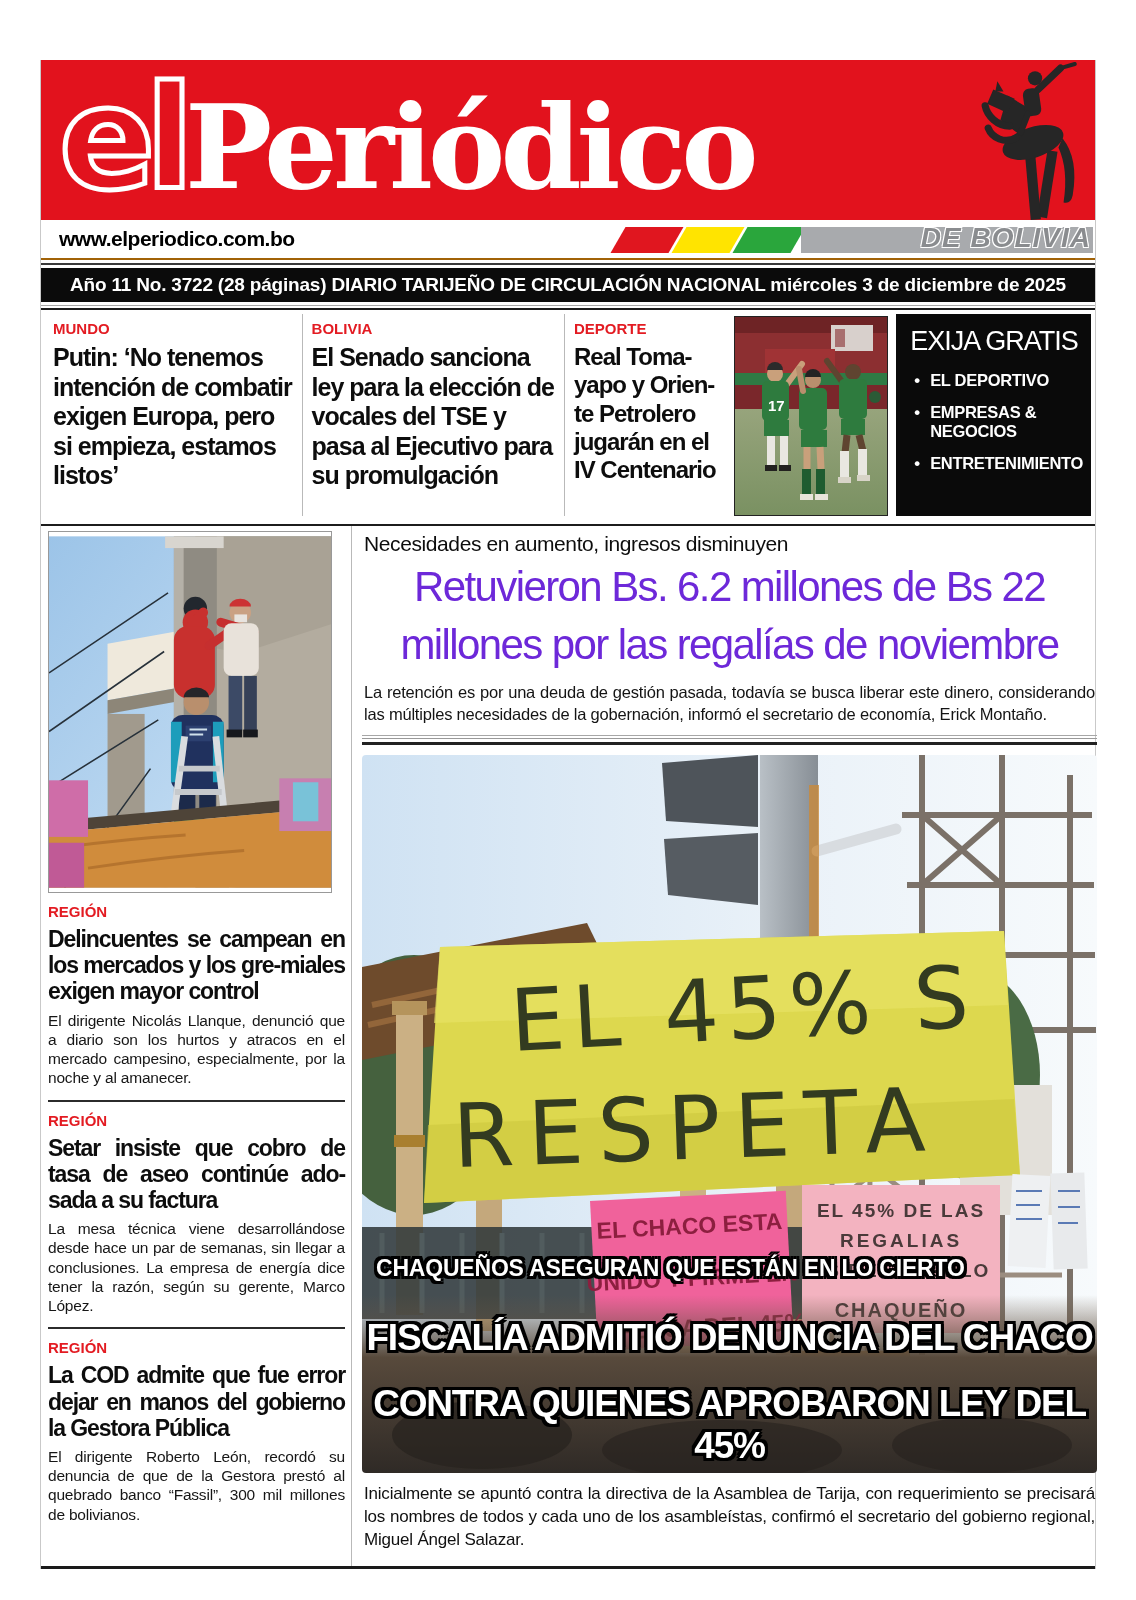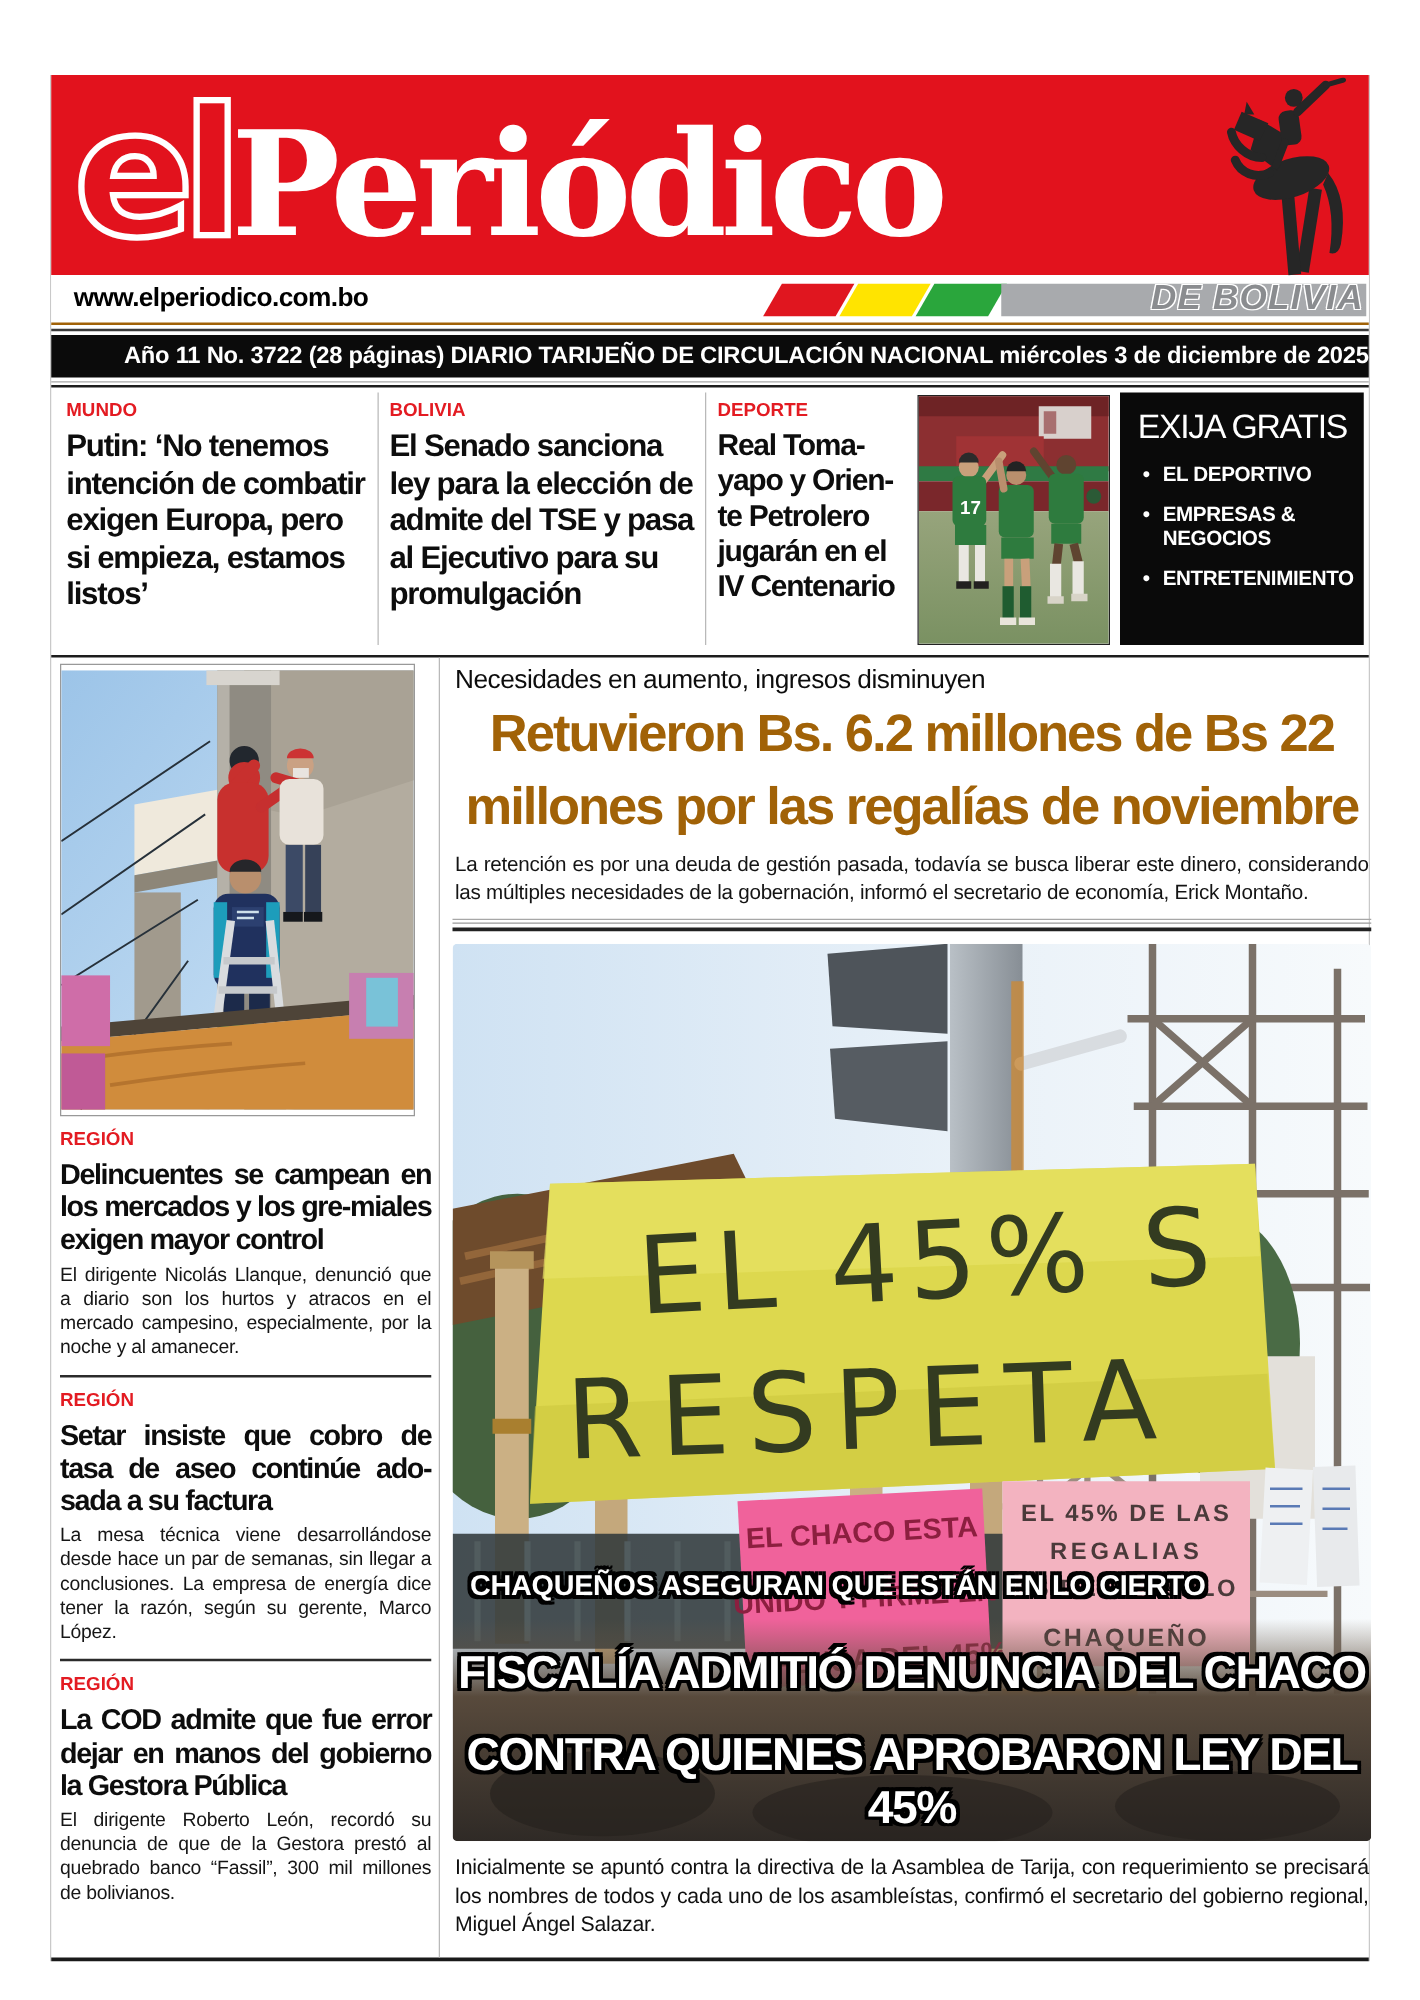--- a/index.html
+++ b/index.html
@@ -13,21 +13,21 @@
 
   .subbar{position:relative;height:38px;border-bottom:2px solid #a16207;background:#fff;}
   .url{position:absolute;left:18px;top:7px;font-size:21px;font-weight:bold;letter-spacing:-0.5px;color:#000;}
   .flagwrap{position:absolute;right:2px;top:6px;display:flex;align-items:center;height:27px;}
   .flagwrap i{display:block;width:58px;height:26px;transform:skewX(-30deg);margin-right:3px;}
   .f-red{background:#e0161f;} .f-yel{background:#ffe400;} .f-grn{background:#2aa63c;}
   .graybar{position:relative;width:292px;height:26px;background:#a8aaad;}
   .debol{position:absolute;right:2px;top:-5px;font-size:28px;font-weight:bold;font-style:italic;color:#8a8c8f;letter-spacing:1px;
          text-shadow:-1px -1px 0 #fff,1px -1px 0 #fff,-1px 1px 0 #fff,1px 1px 0 #fff;}
   .hair2{height:2px;background:#3a3a3a;margin:3px 0;}
-  .infobar{height:34px;background:#0b0b0b;color:#fff;display:flex;align-items:center;justify-content:flex-end;
+  .infobar{height:34px;background:#0b0b0b;color:#fff;display:flex;align-items:center;justify-content:center;
            font-size:19px;font-weight:bold;letter-spacing:-0.2px;}
 
   .hair{height:1px;background:#a7a7a7;margin:3px 0 2px;}
 
   
   .stories{display:flex;border-top:2px solid #1c1c1c;border-bottom:2px solid #1c1c1c;padding:4px 4px 8px 6px;align-items:flex-start;}
   .tcol{padding:2px 6px;}
   .tc1{width:252px;} .tc2{width:256px;} .tc3{width:160px;}
   .vdiv{width:1px;background:#b9b9b9;align-self:stretch;margin:0 3px;}
   .sec-label{color:#e31b22;font-weight:bold;font-size:15px;margin:4px 0 6px;}
@@ -45,21 +45,21 @@
   .leftcol{width:297px;border-right:1px solid #b9b9b9;padding:5px 6px 10px 7px;flex:none;}
   .leftphoto{width:282px;height:360px;border:1px solid #999;display:block;}
   .region{padding-top:8px;}
   .region + .region{border-top:2px solid #2b2b2b;margin-top:12px;padding-top:8px;}
   .region .sec-label{margin:2px 0 6px;}
   .reg-head{font-weight:bold;font-size:23px;line-height:1.14;letter-spacing:-1.1px;text-align:justify;color:#0d0d0d;}
   .reg-body{font-size:15.5px;line-height:1.24;text-align:justify;margin-top:6px;letter-spacing:-0.2px;color:#161616;}
 
   .rightcol{flex:1;padding:6px 2px 10px 10px;}
   .kicker{font-size:21px;letter-spacing:-0.4px;color:#0d0d0d;padding-left:2px;}
-  .lead-head{font-size:42px;font-weight:bold;text-align:center;line-height:1.38;letter-spacing:-1.6px;color:#a16207;margin-top:2px;}
+  .lead-head{font-size:42px;font-weight:normal;text-align:center;line-height:1.38;letter-spacing:-1.6px;color:#6d28d9;margin-top:2px;}
   .lead-sub{font-size:16.5px;line-height:1.32;text-align:justify;letter-spacing:-0.2px;margin:8px 2px 10px;color:#141414;}
   .rule2{border-top:1px solid #999;border-bottom:3px solid #222;height:3px;margin:0 0 10px;}
 
   .bigphoto{position:relative;width:735px;height:718px;margin:0 auto;overflow:hidden;border-radius:4px;}
   .bigphoto svg{position:absolute;left:0;top:0;}
   .outline-txt{color:#fff;font-weight:bold;
     text-shadow:-3px -3px 0 #000,3px -3px 0 #000,-3px 3px 0 #000,3px 3px 0 #000,-3px 0 0 #000,3px 0 0 #000,0 -3px 0 #000,0 3px 0 #000;}
   .ph-kicker{position:absolute;left:14px;top:500px;font-size:23px;letter-spacing:-0.2px;}
   .ph-h1{position:absolute;left:0;right:0;top:562px;text-align:center;font-size:37px;letter-spacing:-1.2px;}
   .ph-h2{position:absolute;left:0;right:0;top:628px;text-align:center;font-size:37px;letter-spacing:-1.2px;}
@@ -115,21 +115,21 @@
   <div class="hair"></div>
 
   <div class="stories">
     <div class="tcol tc1">
       <div class="sec-label">MUNDO</div>
       <div class="top-head">Putin: ‘No tenemos intención de combatir exigen Europa, pero si empieza, estamos listos’</div>
     </div>
     <div class="vdiv"></div>
     <div class="tcol tc2">
       <div class="sec-label">BOLIVIA</div>
-      <div class="top-head">El Senado sanciona ley para la elección de admite del TSE y pasa al Ejecutivo para su promulgación</div>
+      <div class="top-head">El Senado sanciona ley para la elección de vocales del TSE y pasa al Ejecutivo para su promulgación</div>
     </div>
     <div class="vdiv"></div>
     <div class="tcol tc3">
       <div class="sec-label">DEPORTE</div>
       <div class="top-head">Real Toma-yapo y Orien-te Petrolero jugarán en el IV Centenario</div>
     </div>
 
     <svg class="sport-photo" viewBox="0 0 152 198">
       <rect x="0" y="0" width="152" height="60" fill="#8c2f31"></rect>
       <rect x="0" y="0" width="152" height="16" fill="#6e2325"></rect>

